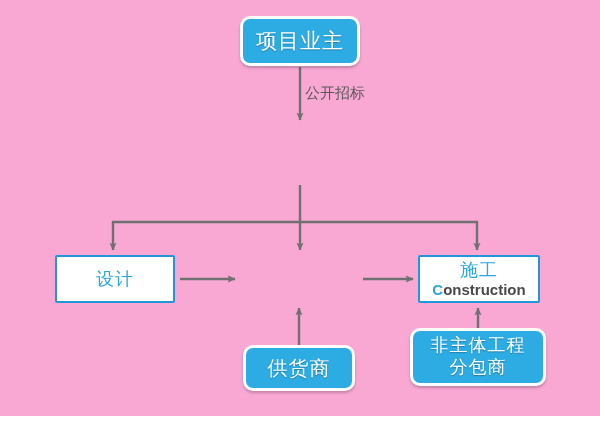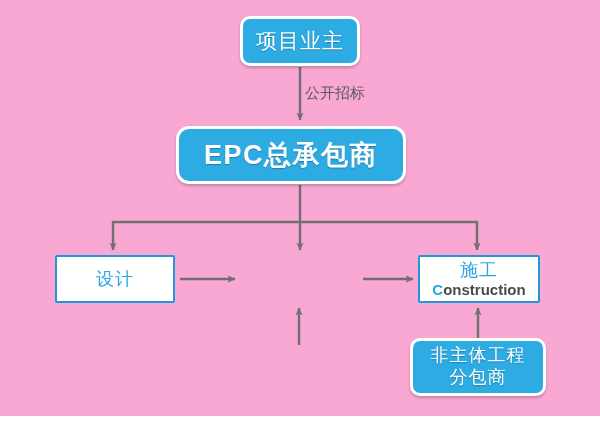--- a/index.html
+++ b/index.html
@@ -51,21 +51,21 @@
 
   #node-owner { left: 240px; top: 16px; width: 120px; height: 50px; }
   #node-owner .label { font-size: 21px; }
 
   #node-epc { left: 176px; top: 126px; width: 230px; height: 58px; border-radius: 13px; }
   #node-epc .label { font-size: 27px; font-weight: bold; letter-spacing: 1.5px; }
 
   #node-supplier { left: 243px; top: 345px; width: 112px; height: 46px; }
   #node-supplier .label { font-size: 20px; }
 
-  #node-subcontractor { left: 410px; top: 338px; width: 136px; height: 58px; }
+  #node-subcontractor { left: 410px; top: 328px; width: 136px; height: 58px; }
   #node-subcontractor .label { font-size: 18px; }
 
   
   .node-outline {
     position: absolute;
     box-sizing: border-box;
     background: #ffffff;
     border: 2px solid #2196d8;
     border-radius: 2px;
     display: flex;
@@ -152,32 +152,32 @@
       <line x1="478" y1="338" x2="478" y2="308" stroke="#707070" stroke-width="2.4" marker-end="url(#arrowGray)"></line>
     </g>
   </svg>
 
   <div class="node-solid" id="node-owner">
     <span class="label">项目业主</span>
   </div>
 
   <div class="edge-label" id="label-bidding">公开招标</div>
 
-  <div class="node-solid" id="node-epc">
-    <span class="label">EPC总承包商</span>
-  </div>
 
   <div class="node-outline" id="node-engineering">
     <span class="cn">设计</span>
   </div>
 
 
   <div class="node-outline" id="node-construction">
     <span class="cn">施工</span>
     <span class="en"><span class="hl">C</span><span>onstruction</span></span>
   </div>
 
+  <div class="node-solid" id="node-supplier">
+    <span class="label">供货商</span>
+  </div>
 
   <div class="node-solid" id="node-subcontractor">
     <span class="label"><span>非主体工程</span><br><span>分包商</span></span>
   </div>
 
 </div>
 
 </body></html>

